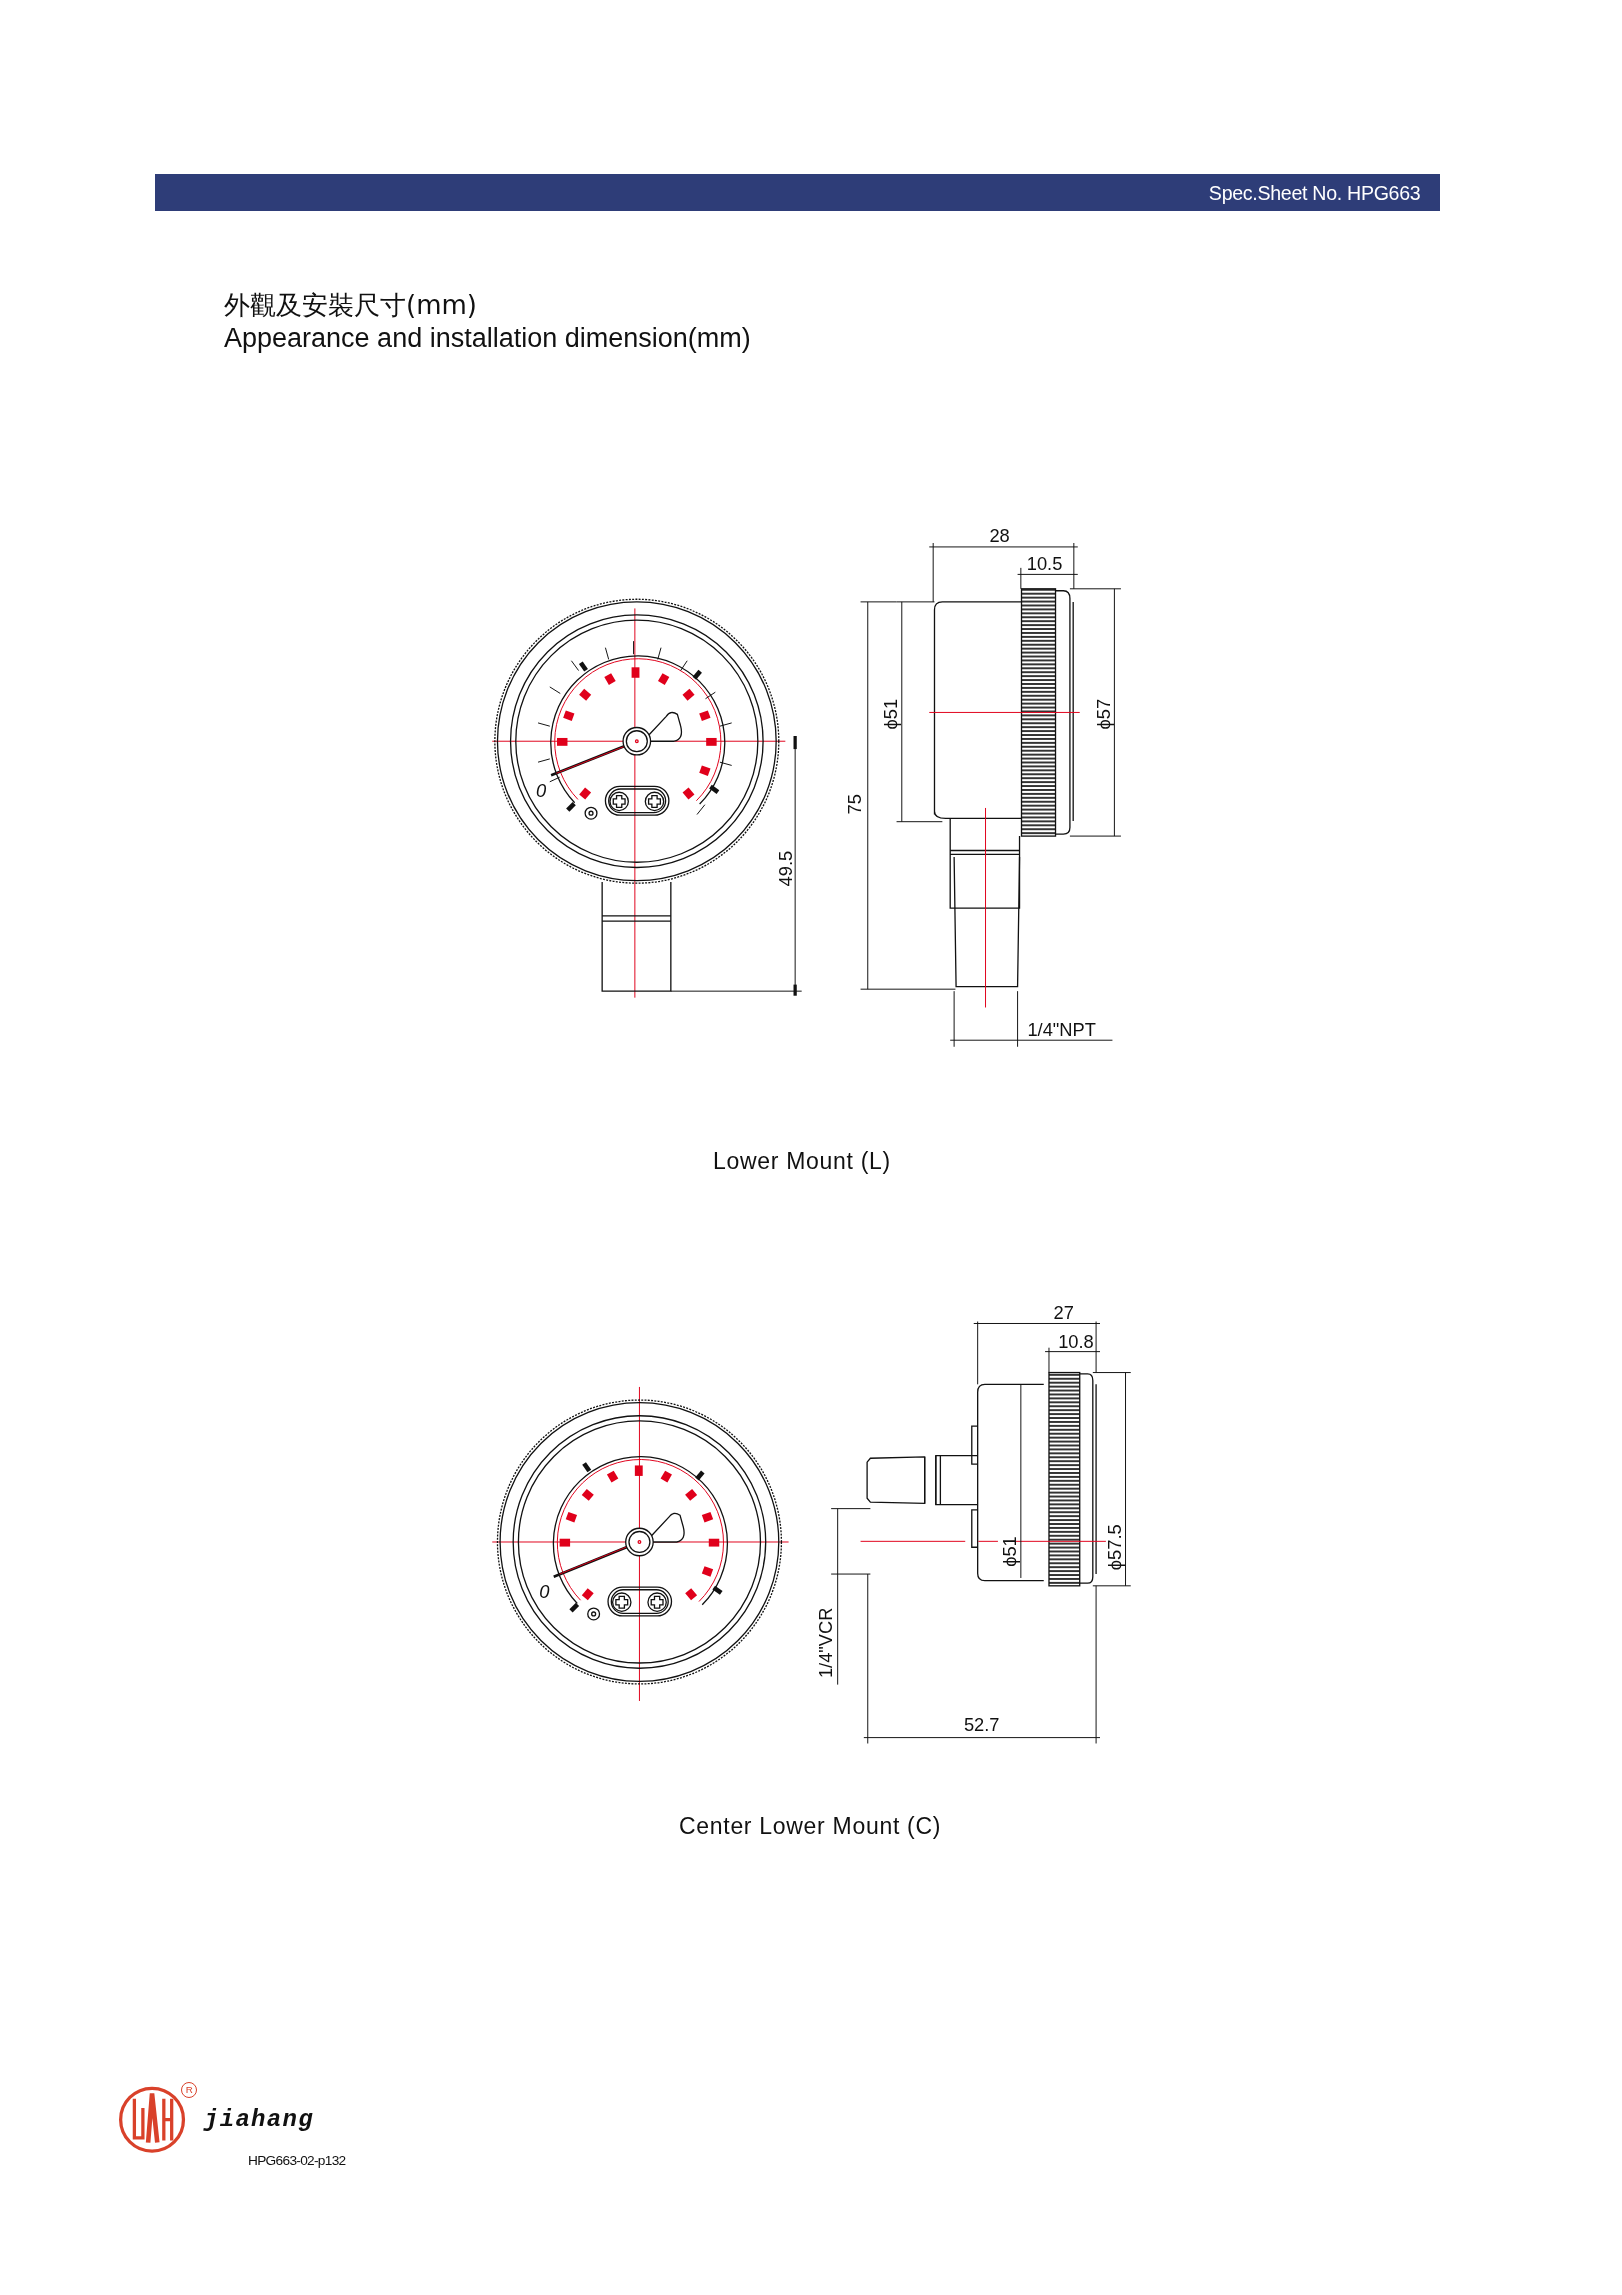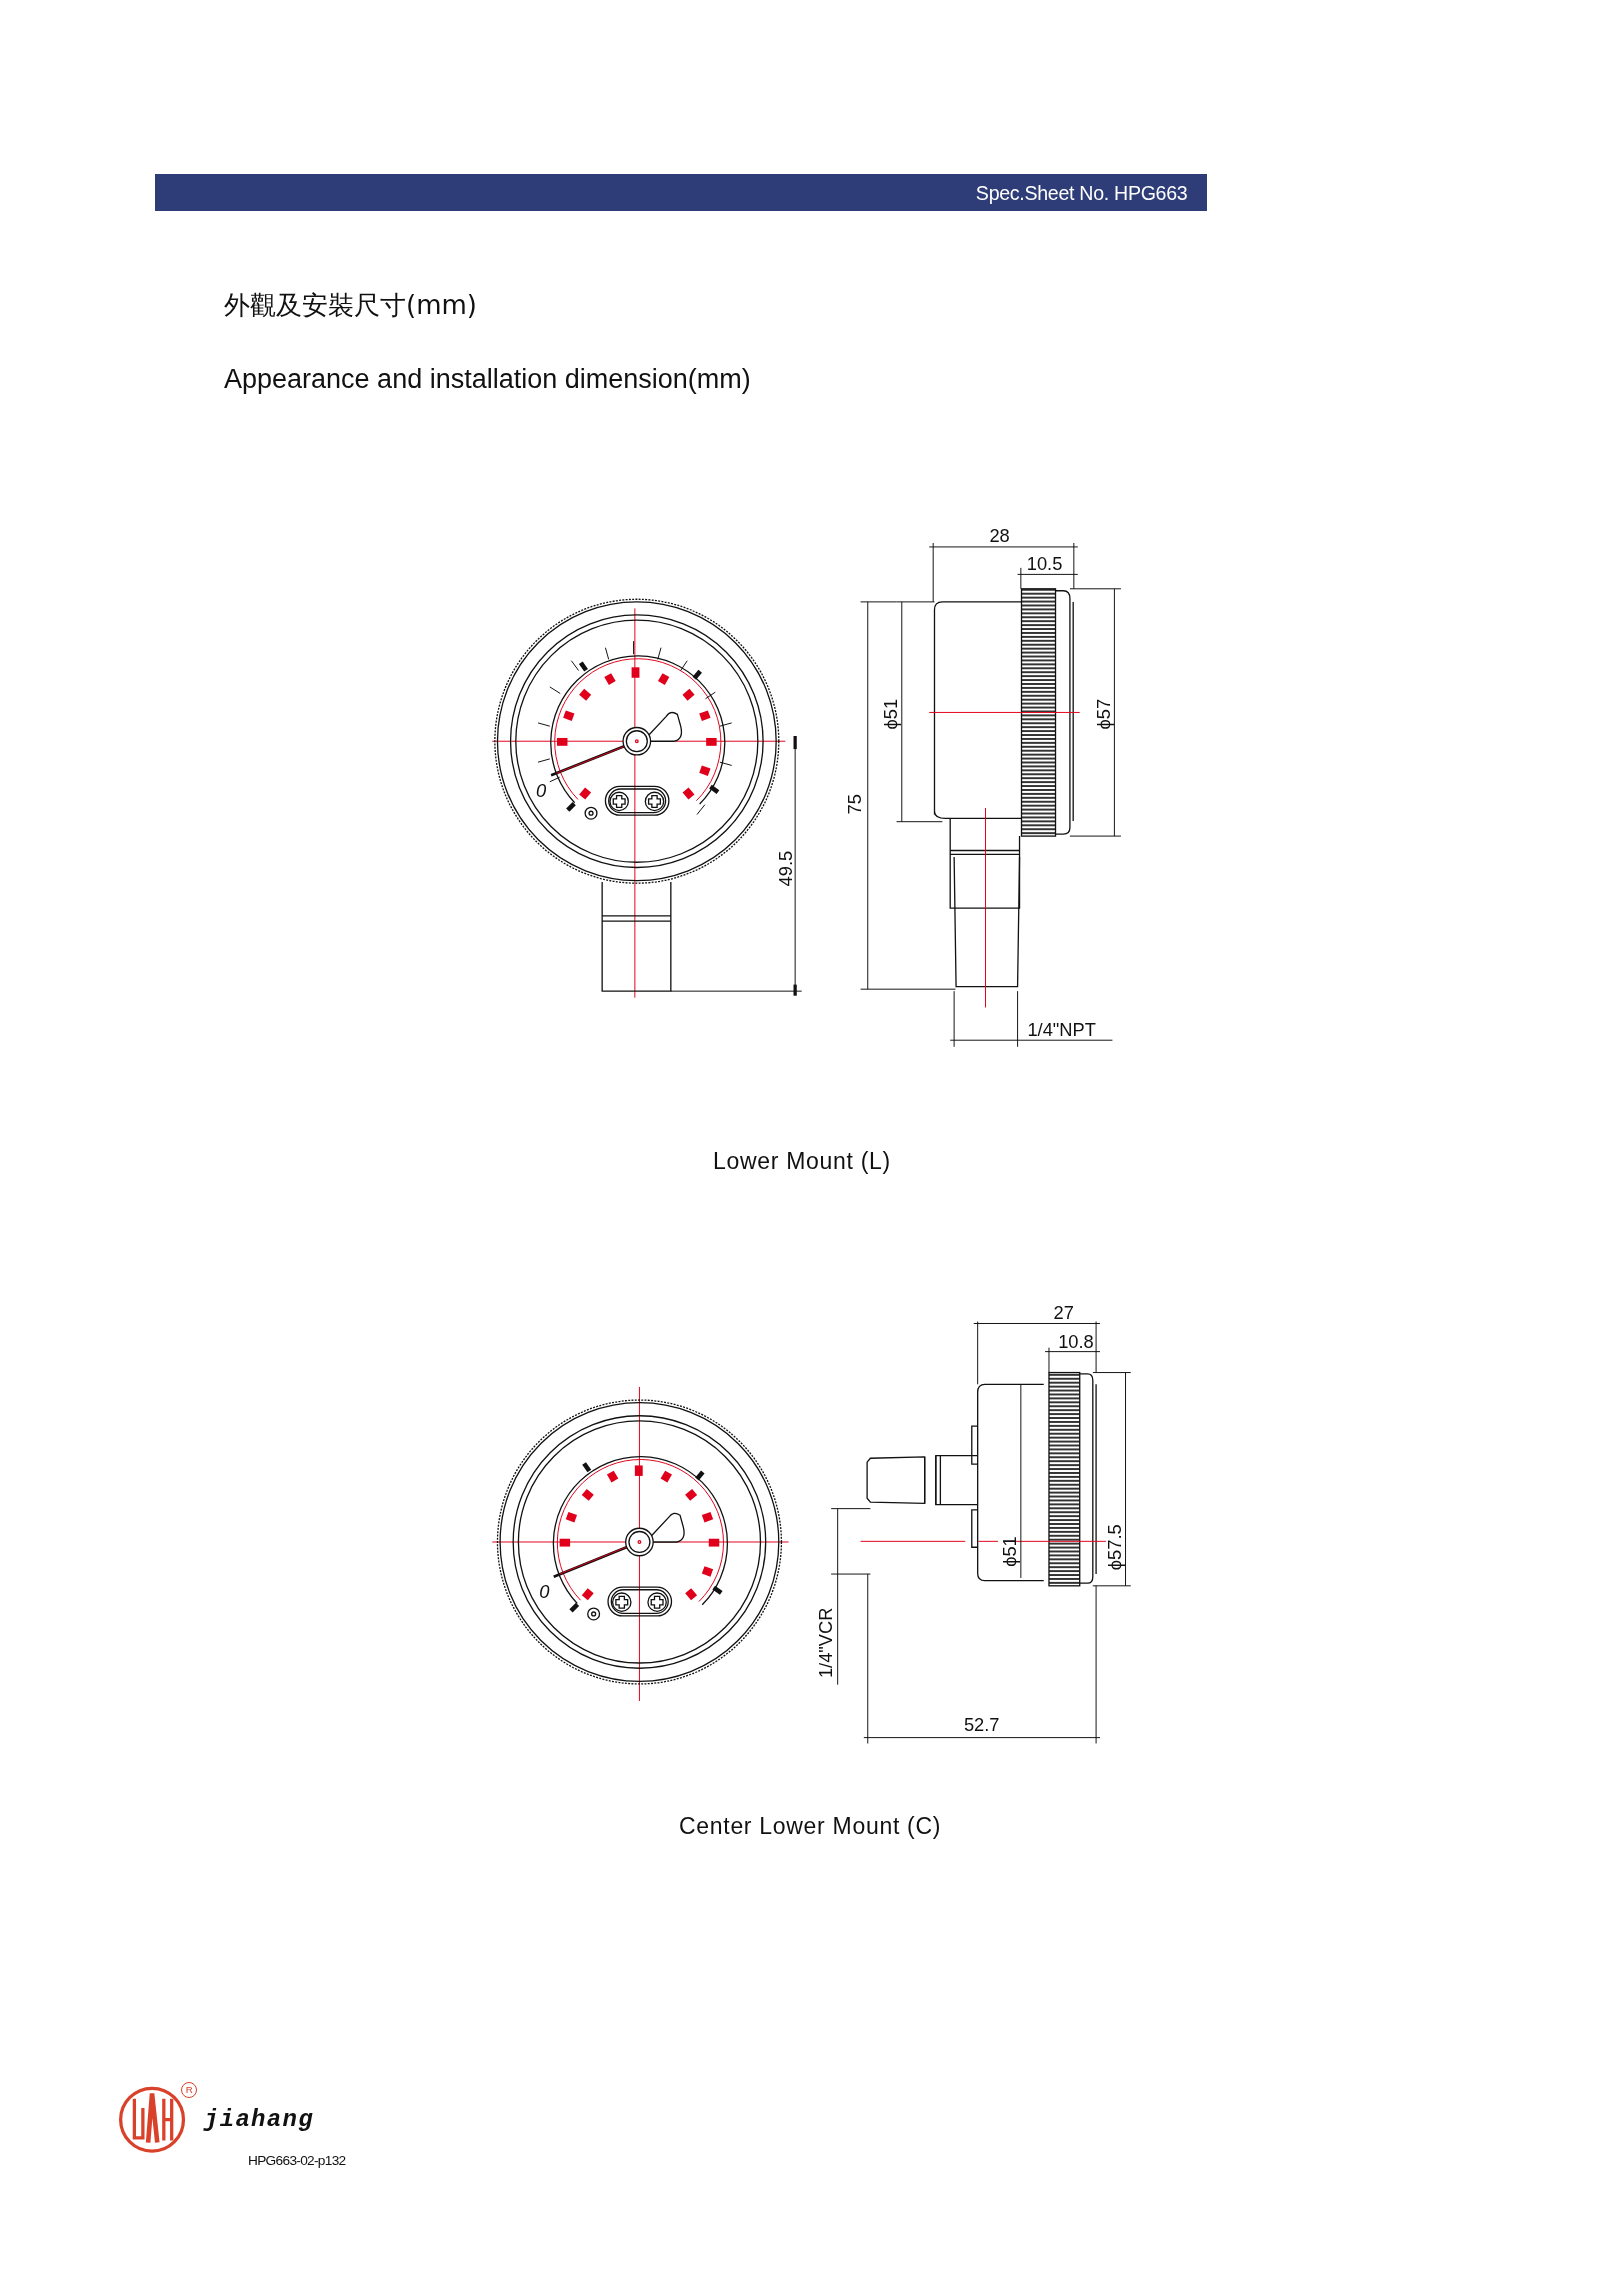--- a/index.html
+++ b/index.html
@@ -1,20 +1,20 @@
 <!DOCTYPE html>
 <html style="font-size:10.5px"><head>
 <meta charset="utf-8">
 <style>
   html, body { margin:0; padding:0; background:#ffffff; }
   body { width:1623px; height:2295px; position:relative; overflow:hidden; font-family:"Liberation Sans", sans-serif; color:#111; }
-  .header-bar { position:absolute; left:155px; top:174px; width:1025px; height:37px; background:#2e3d78;padding-left:27px; }
+  .header-bar { position:absolute; left:155px; top:174px; width:1285px; height:37px; background:#2e3d78; }
   .header-bar .spec { position:absolute; right:19.6px; top:7.9px; color:#fff; font-size:19.6px; letter-spacing:-0.3px; font-family:"Liberation Sans", sans-serif; }
   .title-cn { position:absolute; left:224px; top:288px; font-size:26px; font-family:"DejaVu Sans", sans-serif;text-align:center; }
-  .title-en { position:absolute; left:224px; top:323px; font-size:27px;margin-top:41px; }
+  .title-en { position:absolute; left:224px; top:323px; font-size:27px; }
   svg.drawing { position:absolute; left:0; top:0; }
   .caption { position:absolute; font-size:23px; letter-spacing:0.7px; }
   .cap-lower { left:713px; top:1148px; }
   .cap-center { left:679px; top:1813px; }
   .reg { position:absolute; left:181px; top:2082px; width:14.4px; height:14.4px; border:1.3px solid #d9412a; border-radius:50%; color:#d9412a; font-size:9.8px; text-align:center; line-height:14.4px; }
   .brand { position:absolute; left:204px; top:2106px; font-family:Liberation Mono, monospace; font-style:italic; font-weight:bold; font-size:24px; letter-spacing:1.3px; }
   .docno { position:absolute; left:204px; top:2153px; font-size:13.7px; letter-spacing:-0.7px;margin-left:44px; }
   .dim { font-family:"Liberation Sans", sans-serif; font-size:28px; fill:#111; }
 </style>
 </head>

